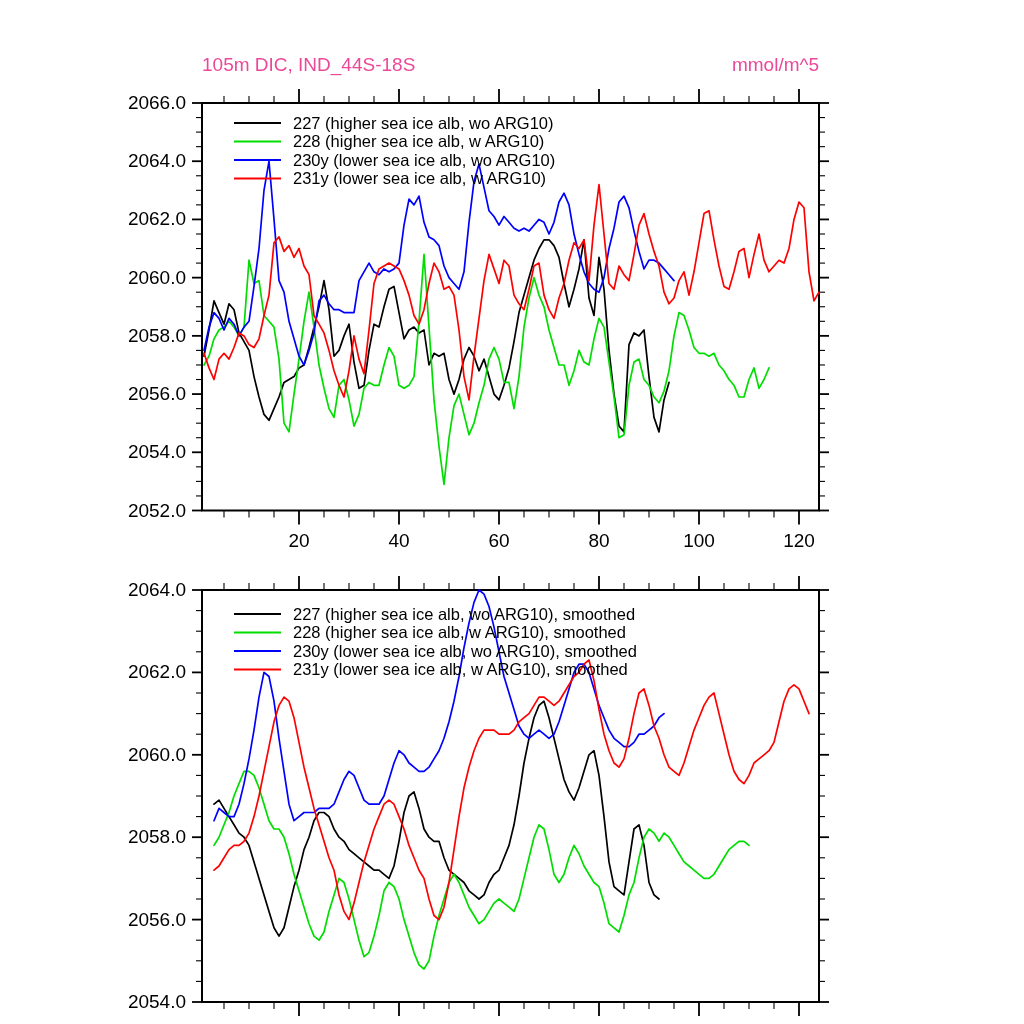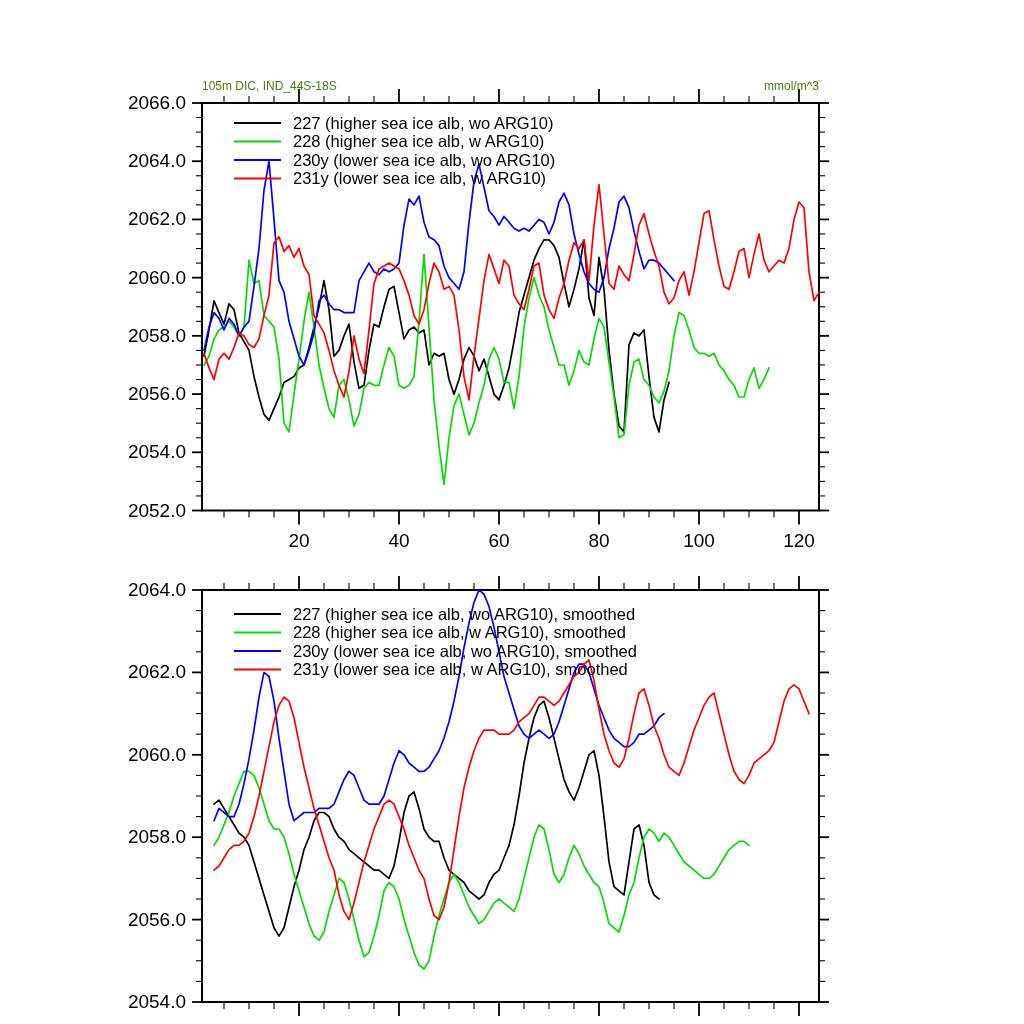--- a/index.html
+++ b/index.html
@@ -1,19 +1,19 @@
 <!DOCTYPE html>
 <html><head>
 <meta charset="utf-8">
 <style>
   html,body{margin:0;padding:0;background:#ffffff;}
   body{width:1024px;height:1024px;overflow:hidden;font-family:"Liberation Sans",sans-serif;}
   .stage{position:relative;width:1024px;height:1024px;background:#fff;}
   svg{position:absolute;left:0;top:0;}
-  .hdr{position:absolute;top:79px;font-size:12px;color:#4d7c0f;white-space:nowrap;}
+  .hdr{position:absolute;top:54px;font-size:19px;color:#ec4899;white-space:nowrap;}
   .hdr.title{left:202px;}
   .hdr.units{right:205px;text-align:right;}
 </style>
 </head>
 <body>
 
 <div class="stage">
   <svg id="chart" width="1024" height="1024" viewBox="0 0 1024 1024">
       <g>
         <rect x="202" y="103" width="617" height="407.5" fill="none" stroke="#000000" stroke-width="2"></rect>
@@ -280,14 +280,14 @@
             <text x="293" y="656.5" text-anchor="start" font-size="16.5" font-family="&quot;Liberation Sans&quot;, sans-serif" fill="#000">230y (lower sea ice alb, wo ARG10), smoothed</text>
           </g>
           <g>
             <line x1="234" y1="669.5" x2="281" y2="669.5" stroke="#ff0000" stroke-width="2"></line>
             <text x="293" y="675" text-anchor="start" font-size="16.5" font-family="&quot;Liberation Sans&quot;, sans-serif" fill="#000">231y (lower sea ice alb, w ARG10), smoothed</text>
           </g>
         </g>
       </g>
     </svg>
   <div class="hdr title">105m DIC, IND_44S-18S</div>
-  <div class="hdr units">mmol/m^3</div>
+  <div class="hdr units">mmol/m^5</div>
 </div>
 
 </body></html>

